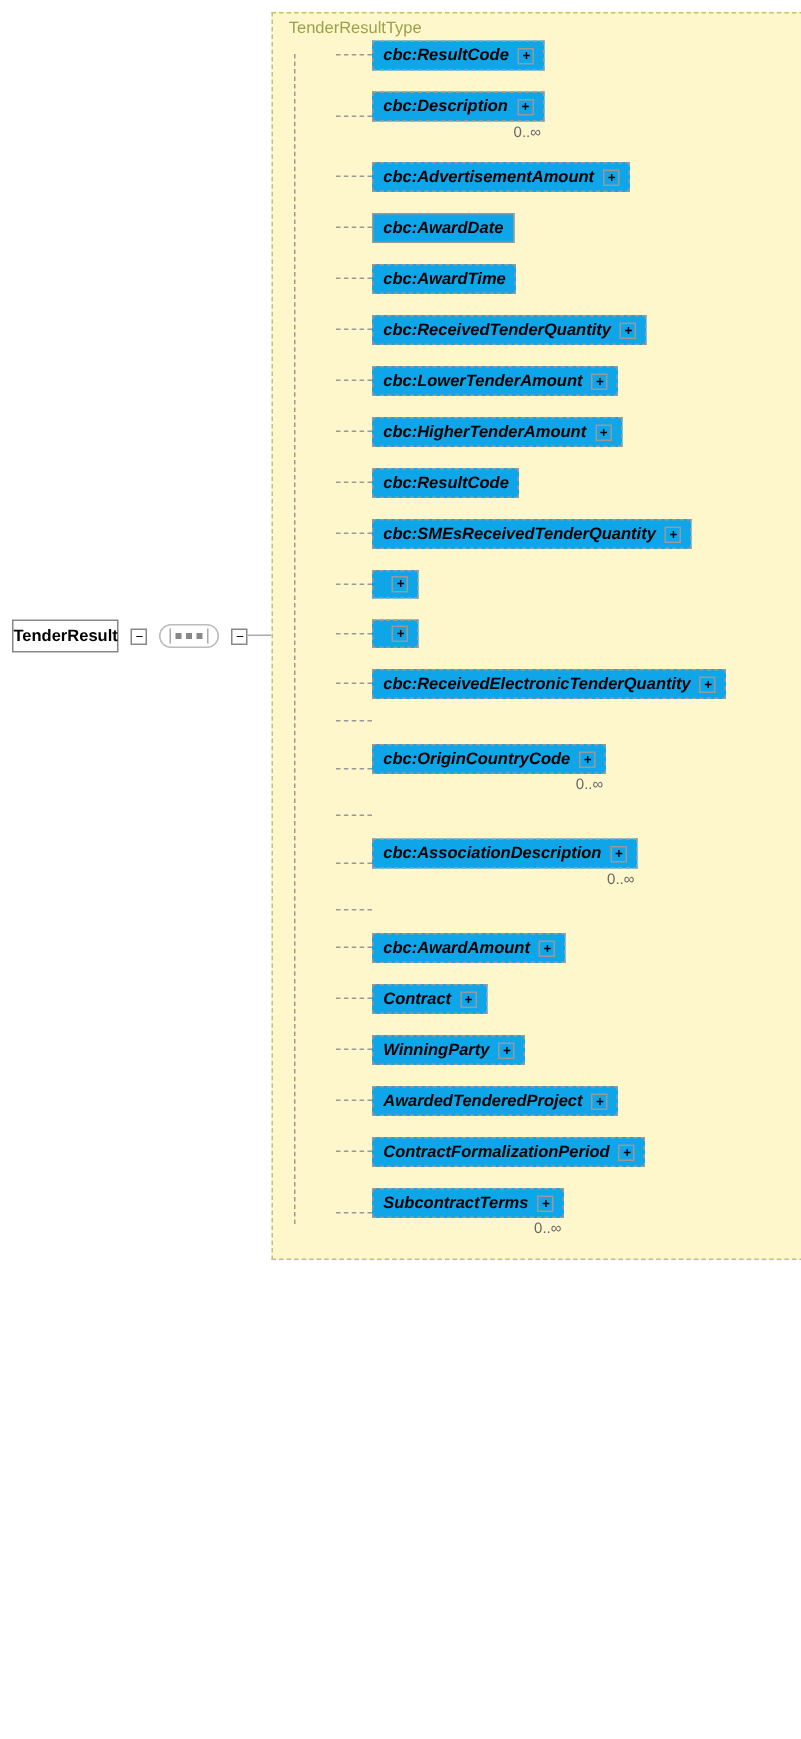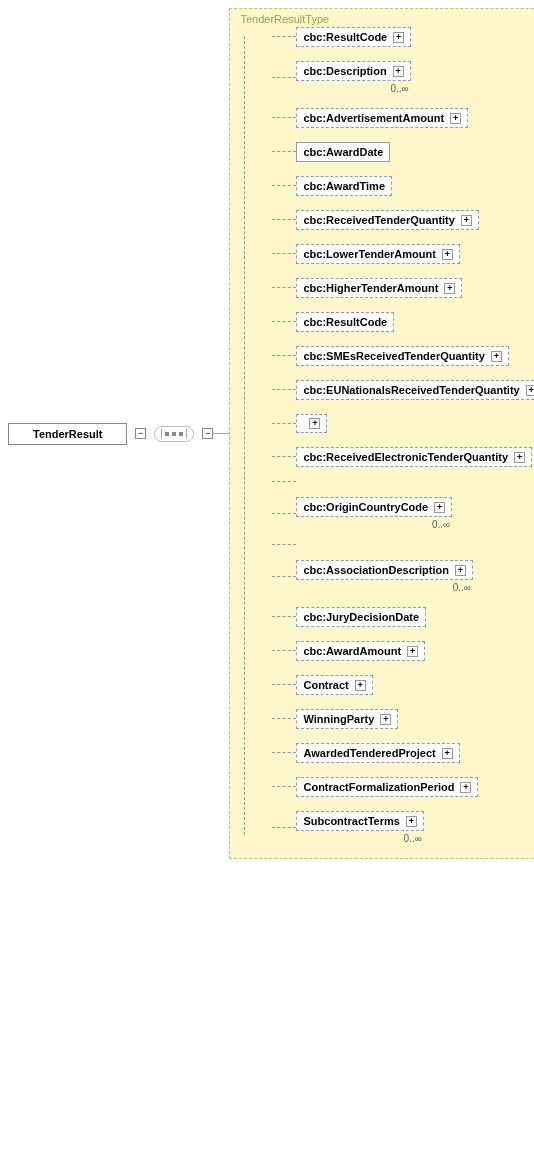--- a/index.html
+++ b/index.html
@@ -11,21 +11,21 @@
     width: 534px;
   }
   .diagram {
     position: relative;
     display: flex;
     align-items: center;
   }
   .root-node {
     background: #fff;
     border: 1px solid #888;
-    padding: 4px 24px;
+    padding: 4px 0;
     font-weight: bold;
     font-size: 11px;
     white-space: nowrap;
     margin-right: 8px;
     position: relative;
     z-index: 2;
   }
   .minus-box {
     width: 9px;
     height: 9px;
@@ -112,28 +112,29 @@
   }
   .child-connector {
     width: 24px;
     height: 1px;
     border-top: 1px dashed #999;
     position: relative;
     flex-shrink: 0;
   }
   .child-node {
     border: 1px dashed #999;
-    background: #ffffff;
+    background: #0ea5e9;
     padding: 3px 6px;
     font-weight: bold;
     font-size: 11px;
     display: inline-flex;
     align-items: center;
     white-space: nowrap;
     position: relative;
+    font-style: italic;
   }
   .child-node.solid {
     border-style: solid;
   }
   .node-wrap {
     display: inline-flex;
     flex-direction: column;
     align-items: flex-end;
   }
   .expand {
@@ -279,21 +280,20 @@
             <div class="child-node">
               <span>cbc:SMEsReceivedTenderQuantity</span>
               <span class="expand">+</span>
             </div>
           </div>
         </div>
         <div class="child-row">
           <div class="child-connector"></div>
           <div class="node-wrap">
             <div class="child-node">
-              <span>cbc:EUNationalsReceivedTenderQuantity</span>
               <span class="expand">+</span>
             </div>
           </div>
         </div>
         <div class="child-row">
           <div class="child-connector"></div>
           <div class="node-wrap">
             <div class="child-node">
               <span class="expand">+</span>
             </div>
@@ -329,25 +329,20 @@
           <div class="node-wrap">
             <div class="child-node">
               <span>cbc:AssociationDescription</span>
               <span class="expand">+</span>
             </div>
             <div class="cardinality">0..∞</div>
           </div>
         </div>
         <div class="child-row">
           <div class="child-connector"></div>
-          <div class="node-wrap">
-            <div class="child-node">
-              <span>cbc:JuryDecisionDate</span>
-            </div>
-          </div>
         </div>
         <div class="child-row">
           <div class="child-connector"></div>
           <div class="node-wrap">
             <div class="child-node">
               <span>cbc:AwardAmount</span>
               <span class="expand">+</span>
             </div>
           </div>
         </div>

